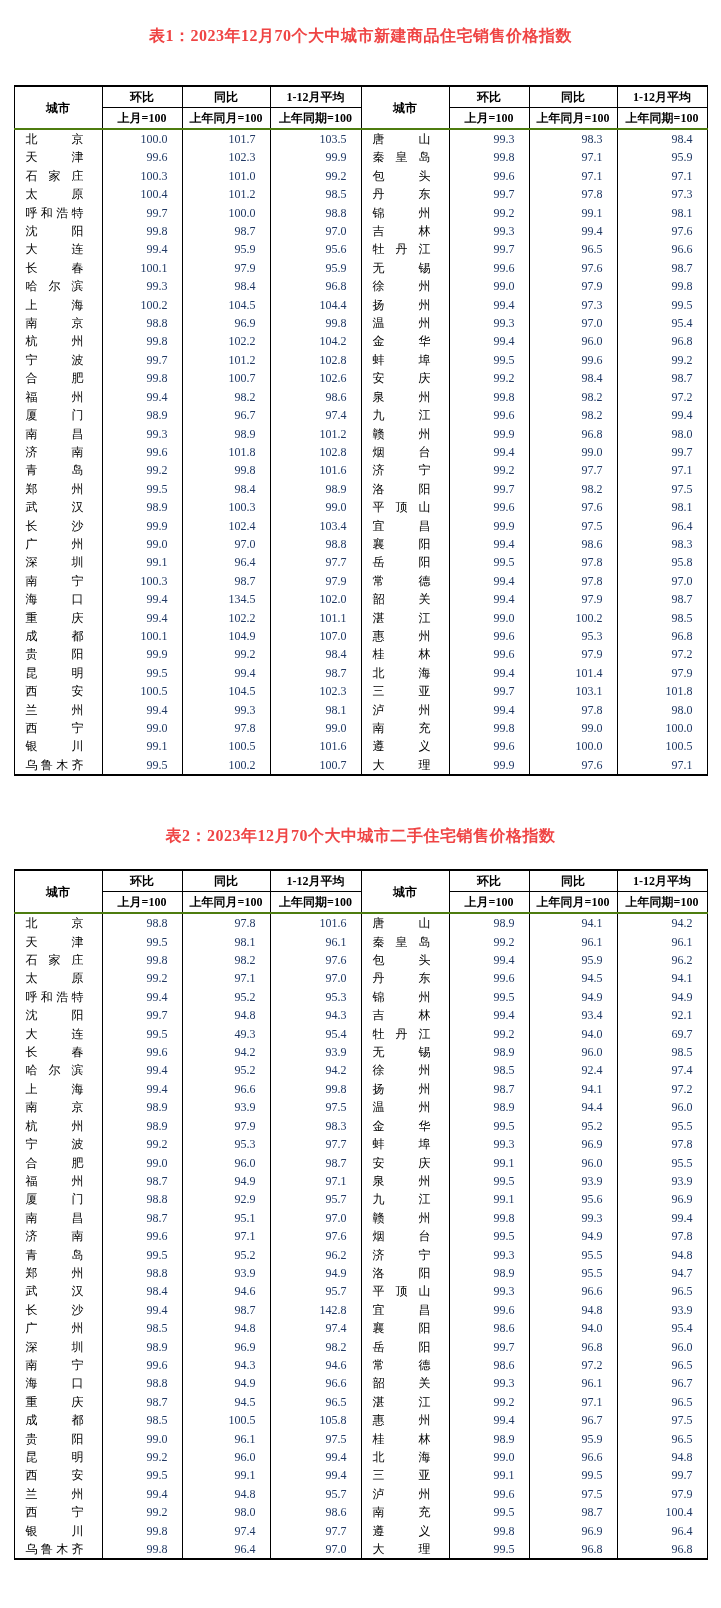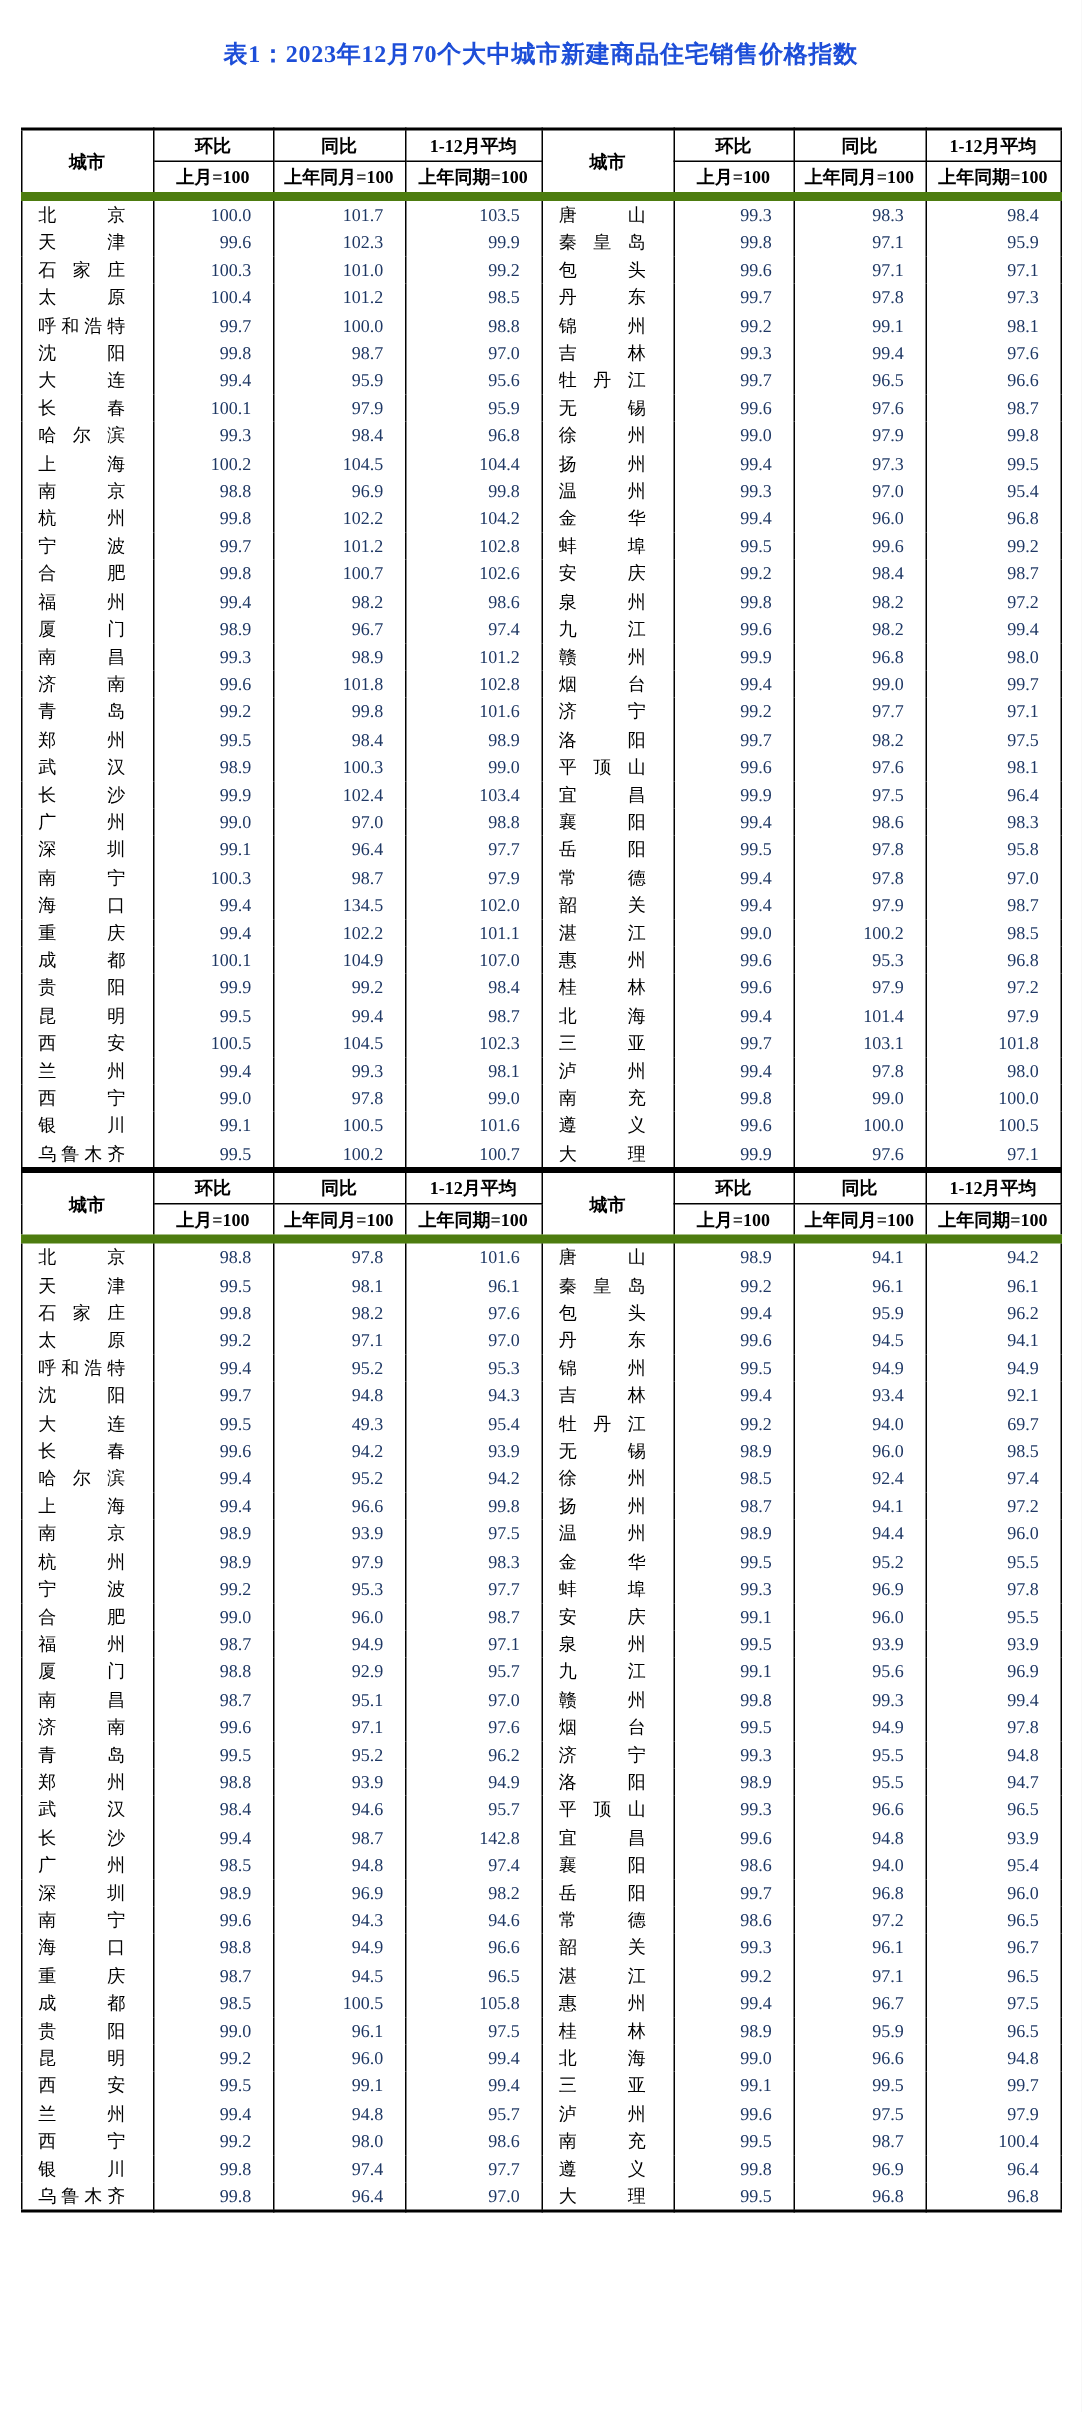--- a/index.html
+++ b/index.html
@@ -9,36 +9,36 @@
     margin: 0 auto;
     position: relative;
     font-family: "Liberation Serif", "DejaVu Serif", serif;
     color: #000;
     outline: 1px solid #f0f0f0;
   }
   .title {
     font-size: 16px;
     font-weight: bold;
     text-align: center;
-    color: #1d4ed8;
+    color: #ef4444;
     letter-spacing: 0.5px;
   }
   #t1-title { padding: 26px 0 38px; }
   #t2-title { padding: 50px 0 22px; }
   table.idx {
     width: 693px;
     margin: 0 auto;
     border-collapse: collapse;
     table-layout: fixed;
     border-top: 2.5px solid #000;
     border-bottom: 2.5px solid #000;
     border-left: 1px solid #000;
     border-right: 1px solid #000;
   }
-  table.idx thead { border-bottom: 6px solid #4d7c0f; }
+  table.idx thead { border-bottom: 2px solid #4d7c0f; }
   table.idx th {
     border: 1px solid #000;
     font-size: 12px;
     font-weight: bold;
     text-align: center;
     height: 20px;
     line-height: 20px;
     white-space: nowrap;
     overflow: hidden;
   }
@@ -451,20 +451,21 @@
           <td class="city"><span class="cn">大理</span></td>
           <td class="num">99.9</td>
           <td class="num">97.6</td>
           <td class="num">97.1</td>
         </tr>
       </tbody>
   </table>
 </section>
 
 <section>
+  <h2 class="title" id="t2-title">表2：2023年12月70个大中城市二手住宅销售价格指数</h2>
   <table class="idx">
     <colgroup>
       <col style="width:88px">
         <col style="width:80px">
         <col style="width:88px">
         <col style="width:91px">
       <col style="width:88px">
         <col style="width:80px">
         <col style="width:88px">
         <col style="width:90px">

